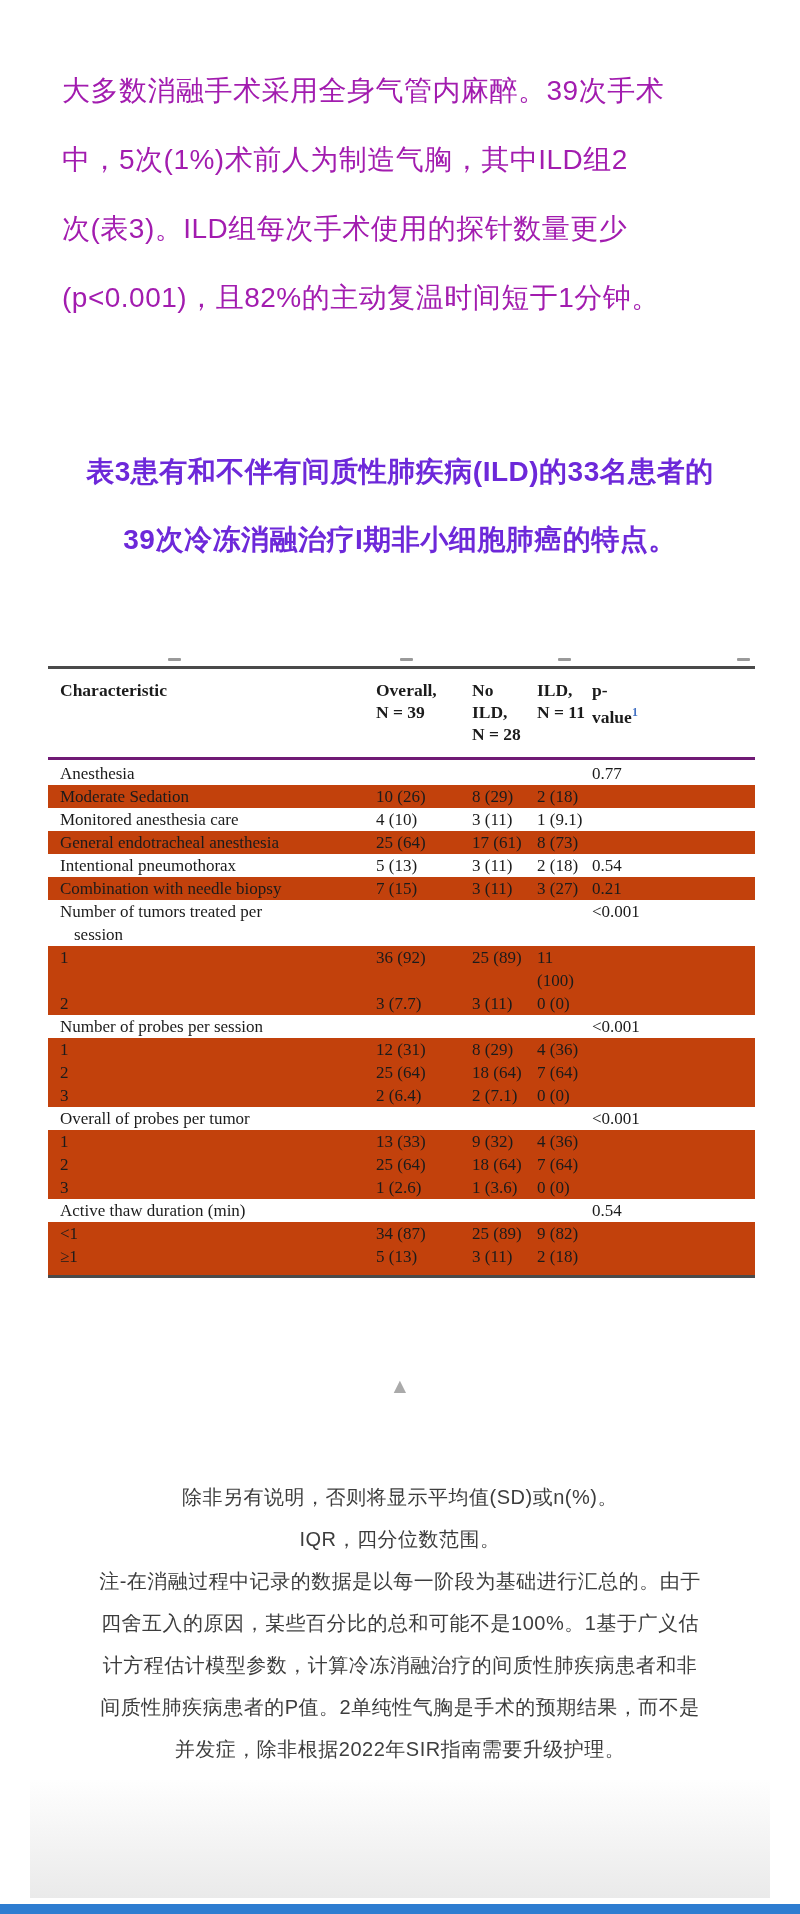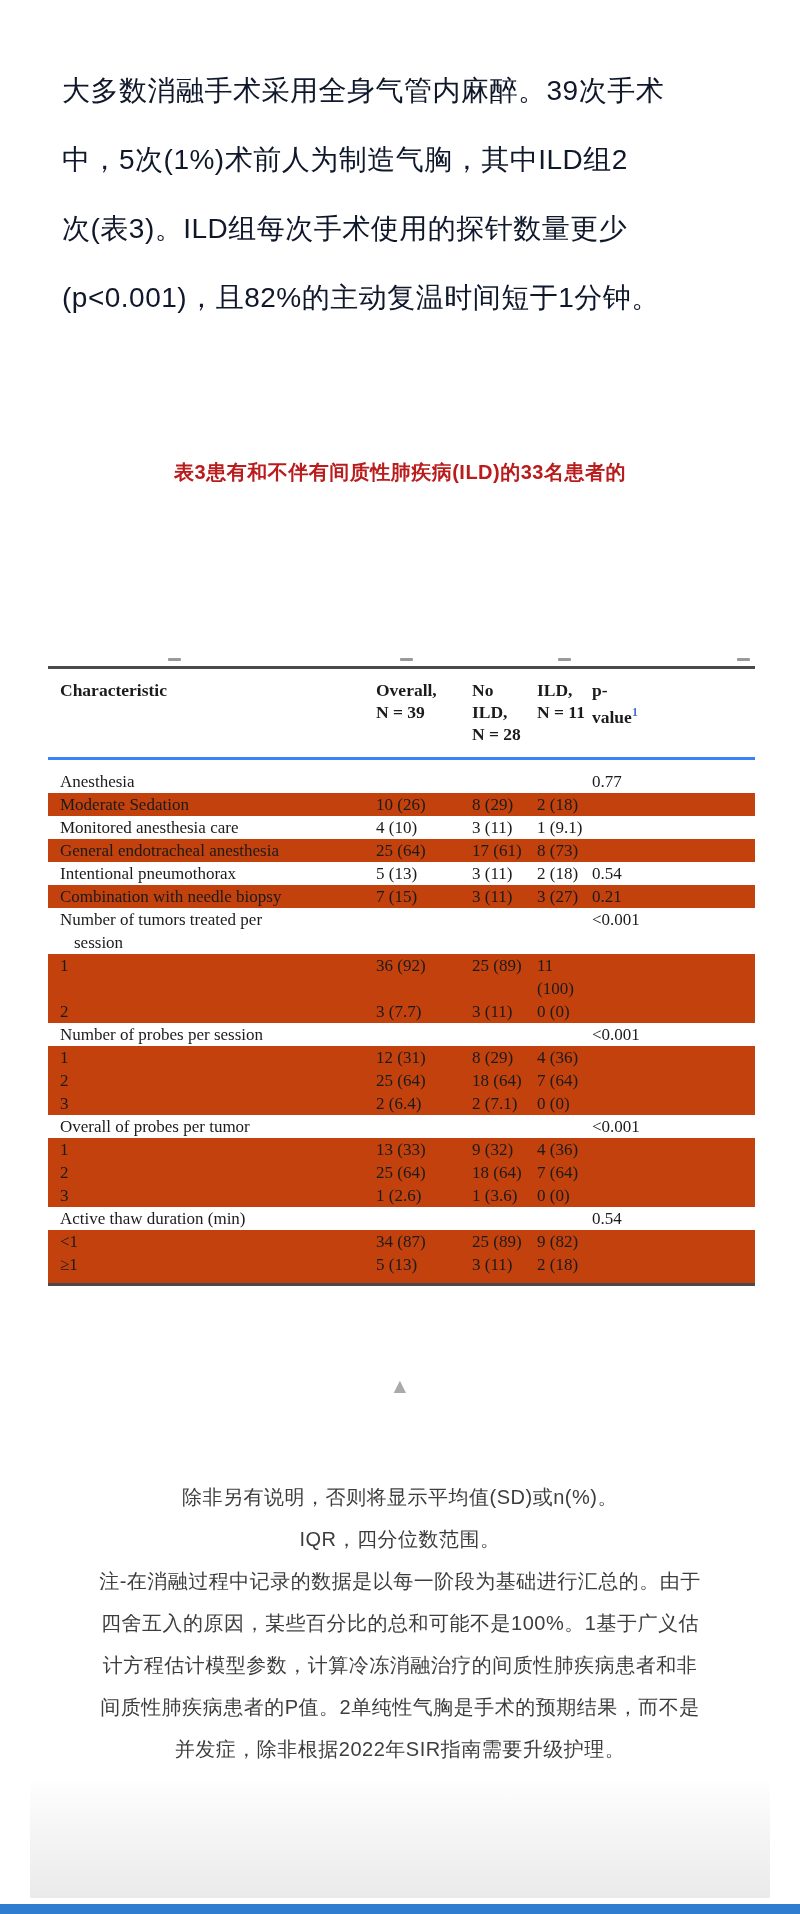--- a/index.html
+++ b/index.html
@@ -1,45 +1,45 @@
 <!DOCTYPE html>
 <html><head>
 <meta charset="utf-8">
 <style>
   * { margin:0; padding:0; box-sizing:border-box; }
   html,body { background:#ffffff; }
   body { font-family:"Liberation Sans", sans-serif; }
   .page { position:relative; width:800px; height:1914px; background:#ffffff; overflow:hidden; margin:0 auto; }
 
   
-  .intro { position:absolute; top:56px; left:62px; right:38px; font-size:28px; line-height:69px; color:#0f172a; letter-spacing:0.5px; }
+  .intro { position:absolute; top:56px; left:62px; right:38px; font-size:28px; line-height:69px; color:#a21caf; letter-spacing:0.5px; }
   .intro .line { white-space:nowrap; }
 
   
-  .caption { position:absolute; top:438px; left:0; right:0; text-align:center; font-size:20px; font-weight:bold; line-height:68px; color:#b91c1c; letter-spacing:0.5px; }
+  .caption { position:absolute; top:438px; left:0; right:0; text-align:center; font-size:28px; font-weight:bold; line-height:68px; color:#6d28d9; letter-spacing:0.5px; }
 
   
   .dash { position:absolute; top:658px; width:13px; height:3px; background:#9a9a9a; border-radius:1px; }
 
   
   .tblwrap { position:absolute; top:666px; left:48px; width:707px; }
   table.data { width:707px; border-collapse:collapse; table-layout:fixed;
                font-family:"Liberation Serif", serif; color:#1b1b1b;
                border-top:3px solid #4a4a4a; border-bottom:3px solid #4a4a4a; }
   table.data col.c1 { width:328px; }
   table.data col.c2 { width:96px; }
   table.data col.c3 { width:65px; }
   table.data col.c4 { width:55px; }
   table.data col.c5 { width:163px; }
   table.data th, table.data td { text-align:left; vertical-align:top; white-space:pre-line; font-weight:normal; }
-  table.data thead th { font-weight:bold; font-size:17.5px; line-height:22px; padding:10px 0 12px 0; border-bottom:3px solid #3b82f6; }
+  table.data thead th { font-weight:bold; font-size:17.5px; line-height:22px; padding:10px 0 12px 0; border-bottom:3px solid #701a75; }
   table.data thead th.char { padding-left:12px; }
   table.data tbody td { font-size:17px; line-height:23px; padding:0; }
   table.data tbody td.char { padding-left:26px; text-indent:-14px; }
-  table.data tbody tr:first-child td { padding-top:10px; }
+  table.data tbody tr:first-child td { padding-top:2px; }
   table.data tbody tr:last-child td { padding-bottom:7px; }
   tr.shaded { background:#c2410c; }
   sup.fnref { color:#4472c4; font-size:12px; font-weight:bold; }
 
   
   .collapse { position:absolute; top:1375px; left:0; right:0; text-align:center; color:#aaaaaa; font-size:21px; line-height:21px; cursor:pointer; }
 
   
   .footnotes { position:absolute; top:1476px; left:30px; right:30px; text-align:center; font-size:20px; line-height:42px; color:#3d3d3d; letter-spacing:0.5px; }
 
@@ -57,20 +57,21 @@
 
   <div class="intro">
     <div class="line">大多数消融手术采用全身气管内麻醉。39次手术</div>
     <div class="line">中，5次(1%)术前人为制造气胸，其中ILD组2</div>
     <div class="line">次(表3)。ILD组每次手术使用的探针数量更少</div>
     <div class="line">(p&lt;0.001)，且82%的主动复温时间短于1分钟。</div>
   </div>
 
   <div class="caption">
     <div>表3患有和不伴有间质性肺疾病(ILD)的33名患者的</div>
+    <div>39次冷冻消融治疗I期非小细胞肺癌的特点。</div>
   </div>
 
   <div class="dash" style="left:168px"></div>
   <div class="dash" style="left:400px"></div>
   <div class="dash" style="left:558px"></div>
   <div class="dash" style="left:737px"></div>
 
   <div class="tblwrap">
     <table class="data">
       <colgroup>

